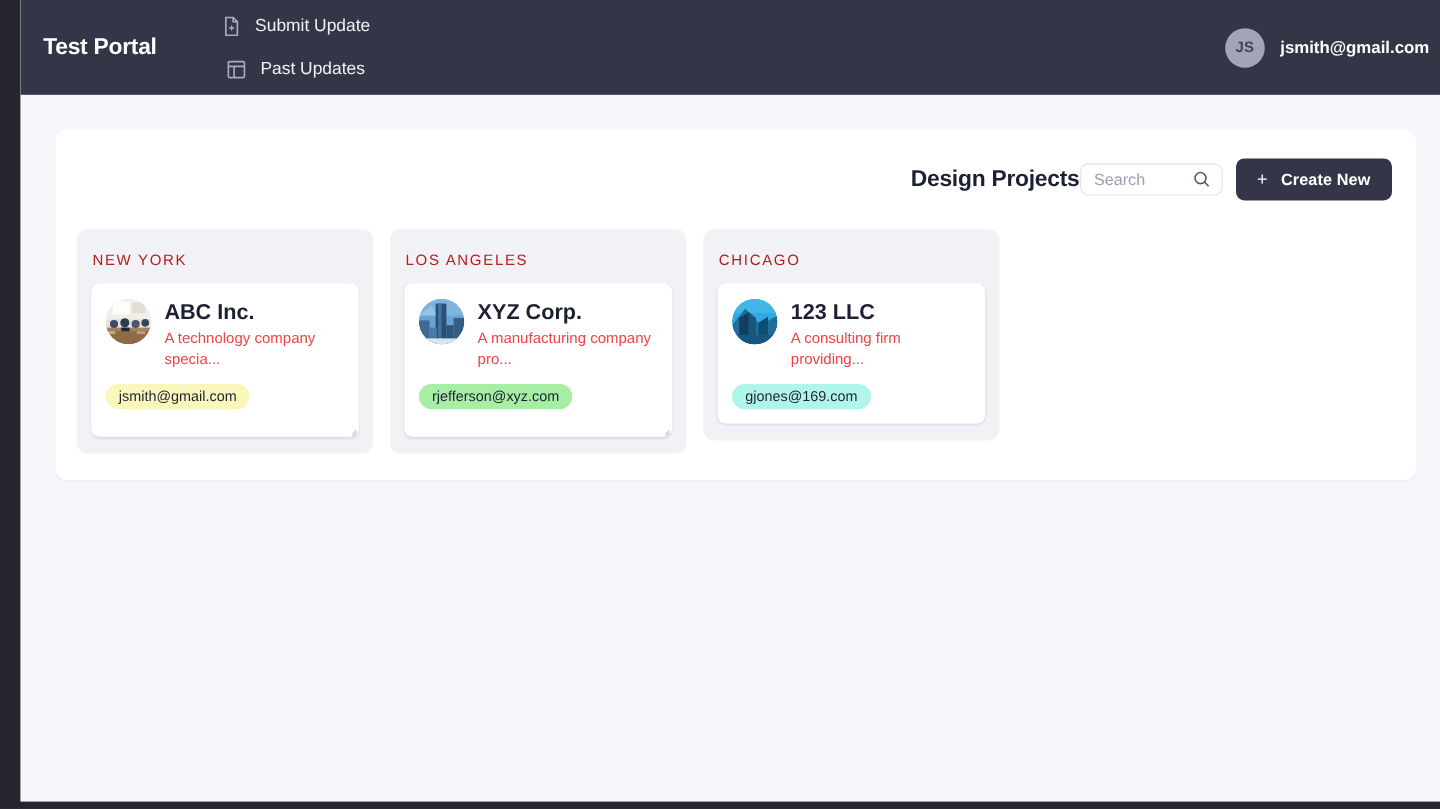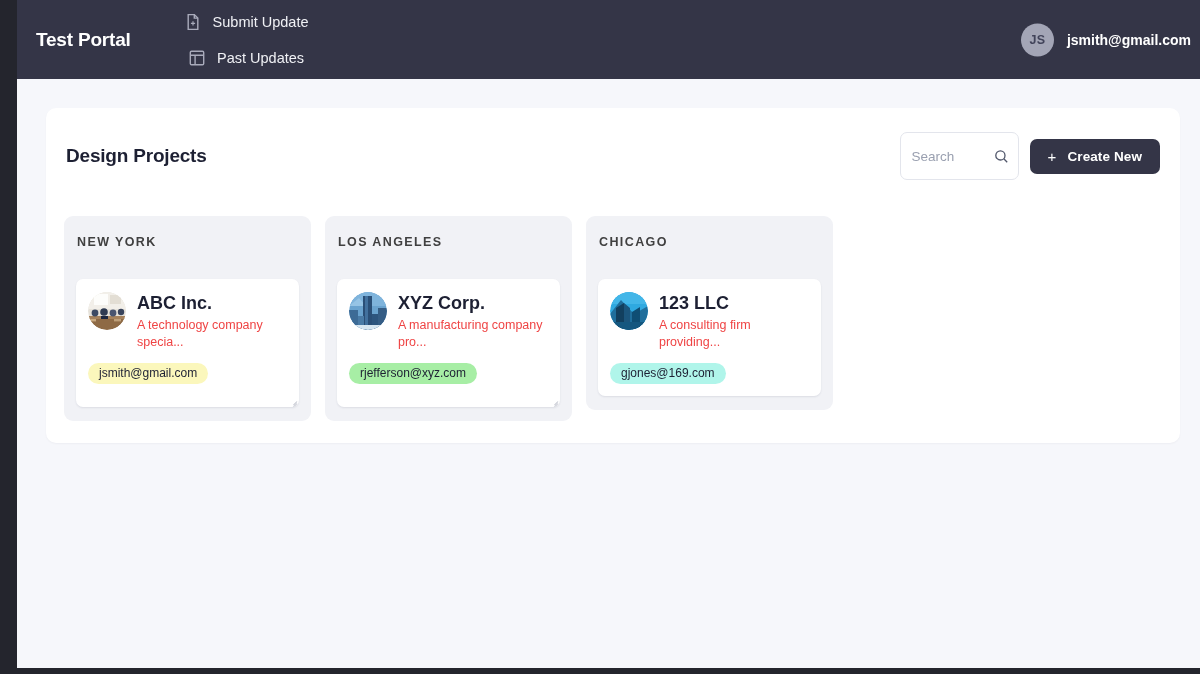--- a/index.html
+++ b/index.html
@@ -99,38 +99,38 @@
   }
   .panel {
     background: #ffffff;
     border-radius: 10px;
     padding: 24px 18px 22px 18px;
     box-shadow: 0 1px 2px rgba(25,30,60,0.04);
   }
   .panel-head {
     display: flex;
     align-items: center;
-    justify-content: space-between;
+    justify-content: flex-end;
     padding: 0 2px 0 2px;
-    margin-bottom: 36px;
+    margin-bottom: 24px;
   }
   .panel-title {
     font-size: 19px;
     font-weight: bold;
     color: #1d2033;
     letter-spacing: -0.2px;
   }
   .head-tools {
     display: flex;
     align-items: center;
     gap: 11px;
   }
   .search-box {
     width: 119px;
-    height: 48px;
+    height: 27px;
     border: 1px solid #e3e5ec;
     border-radius: 7px;
     background: #fff;
     display: flex;
     align-items: center;
     padding: 0 9px 0 11px;
     gap: 6px;
   }
   .search-box input {
     border: none;
@@ -171,24 +171,24 @@
     gap: 14px;
   }
   .column {
     width: 247px;
     background: #f1f2f6;
     border-radius: 9px;
     padding: 16px 12px 14px 12px;
   }
   .column-title {
     font-size: 12.5px;
-    font-weight: bold;
-    color: #404040;
+    font-weight: normal;
+    color: #b91c1c;
     letter-spacing: 1.4px;
-    margin: 3px 0 30px 1px;
+    margin: 3px 0 12px 1px;
   }
   .card {
     position: relative;
     background: #ffffff;
     border-radius: 7px;
     padding: 13px 12px 12px 12px;
     box-shadow: 0 1px 2px rgba(30,35,70,0.10);
     overflow: hidden;
   }
   .card.grow { padding-bottom: 23px; }

